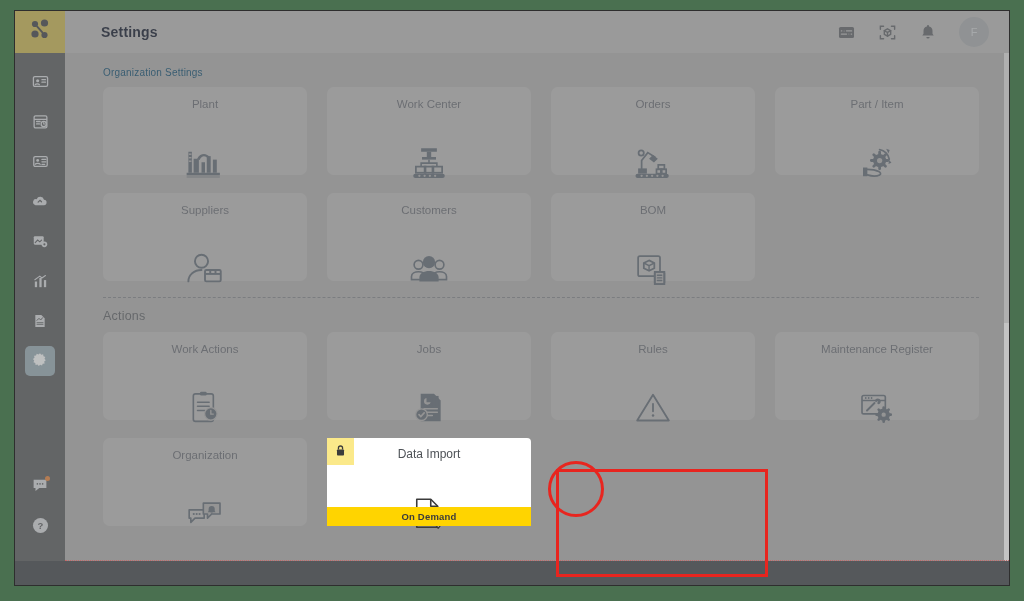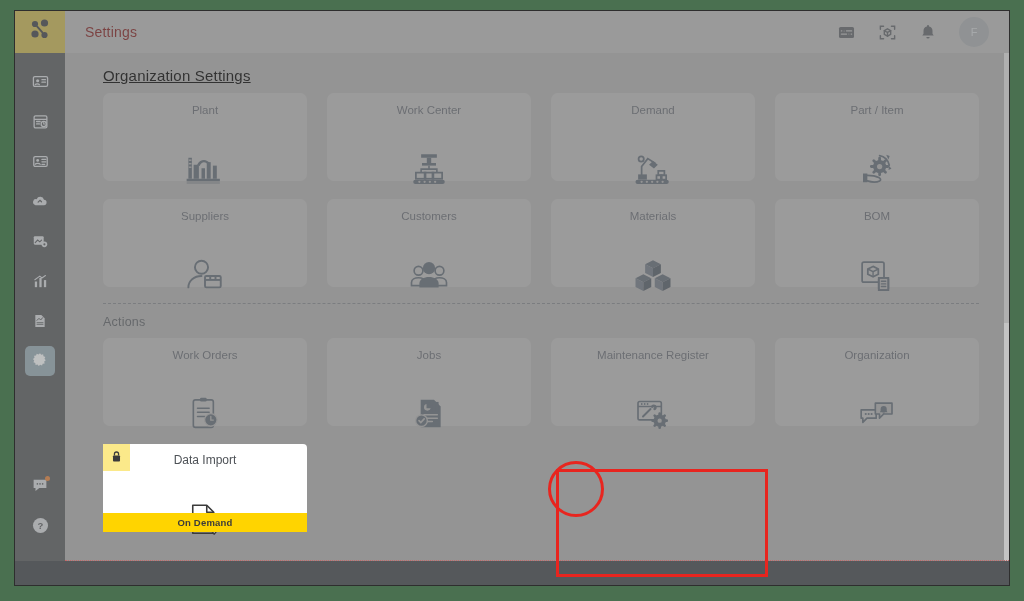--- a/index.html
+++ b/index.html
@@ -77,24 +77,24 @@
     position: absolute;
     left: 50px; top: 0;
     right: 0;
     height: 42px;
     background: #b4b4b4;
     display: flex;
     align-items: center;
     z-index: 4;
   }
   #page-title {
-    margin-left: 20px;
+    margin-left: 36px;
     font-size: 14px;
-    font-weight: normal;
-    color: #7f1d1d;
+    font-weight: bold;
+    color: #0f172a;
     letter-spacing: .2px;
   }
   #header-actions {
     margin-left: auto;
     margin-right: 20px;
     display: flex;
     align-items: center;
     gap: 22px;
   }
   .hdr-icon { display: flex; align-items: center; justify-content: center; }
@@ -116,21 +116,21 @@
     overflow: hidden;
     padding: 14px 30px 0 38px;
   }
   .section-title {
     font-size: 12.5px;
     color: #5a5e63;
     font-weight: normal;
     letter-spacing: .2px;
     margin-bottom: 9px;
   }
-  #org-title { font-weight: normal; color: #000000; font-size: 15px; text-decoration: underline; }
+  #org-title { font-weight: normal; color: #0c4a6e; font-size: 10px; }
 
   .card-grid {
     display: grid;
     grid-template-columns: repeat(4, 1fr);
     gap: 18px 20px;
   }
   .card {
     background: #b6b6b6;
     border-radius: 7px;
     height: 88px;
@@ -458,21 +458,21 @@
             <rect x="6" y="33" width="36" height="5" rx="2.4" fill="#5e6873" stroke="none"></rect>
             <circle cx="13" cy="35.5" r="1.3" fill="#aaaaaa" stroke="none"></circle>
             <circle cx="19" cy="35.5" r="1.3" fill="#aaaaaa" stroke="none"></circle>
             <circle cx="25" cy="35.5" r="1.3" fill="#aaaaaa" stroke="none"></circle>
             <circle cx="31" cy="35.5" r="1.3" fill="#aaaaaa" stroke="none"></circle>
           </svg>
         </div>
       </div>
 
       <div class="card">
-        <div class="card-label">Demand</div>
+        <div class="card-label">Orders</div>
         <div class="card-icon">
           <svg width="42" height="40" viewBox="0 0 48 44" fill="none" stroke="#5e6873" stroke-width="2">
             <path d="M11 27V18l7-9 8 5" stroke-linecap="round"></path>
             <circle cx="10.5" cy="9.5" r="3"></circle>
             <path d="M24 13l4 3-3 3-4-3z" fill="#5e6873"></path>
             <rect x="7" y="27" width="10" height="6" fill="#5e6873" stroke="none"></rect>
             <rect x="30" y="23" width="7" height="5"></rect>
             <rect x="28" y="28" width="5" height="5"></rect>
             <rect x="34" y="28" width="5" height="5"></rect>
             <rect x="4" y="33" width="38" height="5" rx="2.4" fill="#5e6873" stroke="none"></rect>
@@ -521,36 +521,20 @@
             <circle cx="12" cy="16" r="5"></circle>
             <path d="M4 33v-3.5c0-3.6 4-5.5 8-5.5s8 1.9 8 5.5V33z"></path>
             <circle cx="36" cy="16" r="5"></circle>
             <path d="M28 33v-3.5c0-3.6 4-5.5 8-5.5s8 1.9 8 5.5V33z"></path>
             <circle cx="24" cy="13" r="7" fill="#5e6873" stroke="none"></circle>
             <path d="M13 35v-4.5c0-5 5.2-7.5 11-7.5s11 2.5 11 7.5V35z" fill="#5e6873" stroke="none"></path>
           </svg>
         </div>
       </div>
 
-      <div class="card">
-        <div class="card-label">Materials</div>
-        <div class="card-icon">
-          <svg width="42" height="40" viewBox="0 0 48 44" fill="none" stroke="#5e6873" stroke-width="1.8">
-            <path d="M24 4l9 4.5-9 4.5-9-4.5z" fill="#5e6873" stroke="none"></path>
-            <path d="M15 8.5v10L24 23V13z" fill="#6d7681" stroke="none"></path>
-            <path d="M33 8.5v10L24 23V13z" fill="#4f5862" stroke="none"></path>
-            <path d="M13 20l9 4.5-9 4.5-9-4.5z" fill="#5e6873" stroke="none"></path>
-            <path d="M4 24.5v10L13 39V29z" fill="#6d7681" stroke="none"></path>
-            <path d="M22 24.5v10L13 39V29z" fill="#4f5862" stroke="none"></path>
-            <path d="M35 20l9 4.5-9 4.5-9-4.5z" fill="#5e6873" stroke="none"></path>
-            <path d="M26 24.5v10L35 39V29z" fill="#6d7681" stroke="none"></path>
-            <path d="M44 24.5v10L35 39V29z" fill="#4f5862" stroke="none"></path>
-          </svg>
-        </div>
-      </div>
 
       <div class="card">
         <div class="card-label">BOM</div>
         <div class="card-icon">
           <svg width="42" height="40" viewBox="0 0 48 44" fill="none" stroke="#5e6873" stroke-width="2">
             <rect x="7" y="6" width="25" height="23" rx="2"></rect>
             <path d="M19.5 11l6 3v6l-6 3-6-3v-6z"></path>
             <path d="M13.5 14l6 3 6-3M19.5 17v6" stroke-width="1.6"></path>
             <path d="M26 24h11v14H26z" fill="#aaaaaa"></path>
             <rect x="26" y="24" width="11" height="14" rx="1.4"></rect>
@@ -561,21 +545,21 @@
 
     </div>
 
     <div class="divider"></div>
 
     <div class="section-title">Actions</div>
 
     <div class="card-grid">
 
       <div class="card">
-        <div class="card-label">Work Orders</div>
+        <div class="card-label">Work Actions</div>
         <div class="card-icon">
           <svg width="40" height="38" viewBox="0 0 48 44" fill="none" stroke="#5e6873" stroke-width="2">
             <rect x="10" y="5" width="24" height="33" rx="2.5"></rect>
             <rect x="18" y="2.5" width="8" height="4.5" rx="1.5" fill="#5e6873" stroke="none"></rect>
             <path d="M15 15h14M15 20h14M15 25h9" stroke-width="1.8" stroke-linecap="round"></path>
             <circle cx="31" cy="29" r="7.5" fill="#5e6873" stroke="#aaaaaa" stroke-width="1.6"></circle>
             <path d="M31 25v4.3h3" stroke="#aaaaaa" stroke-width="1.6" stroke-linecap="round"></path>
           </svg>
         </div>
       </div>
@@ -589,20 +573,30 @@
             <path d="M22 9v5h5a5 5 0 0 0-5-5z" fill="#5e6873"></path>
             <rect x="29" y="11" width="2" height="7" fill="#aaaaaa"></rect>
             <rect x="32.5" y="8.5" width="2" height="9.5" fill="#aaaaaa"></rect>
             <path d="M18 23h16M18 27h16M18 31h10" stroke="#aaaaaa" stroke-width="1.8" stroke-linecap="round"></path>
             <circle cx="15" cy="30" r="7" fill="#5e6873" stroke="#aaaaaa" stroke-width="1.6"></circle>
             <path d="M12 30l2.2 2.3 4-4.4" stroke="#aaaaaa" stroke-width="2" stroke-linecap="round"></path>
           </svg>
         </div>
       </div>
 
+      <div class="card">
+        <div class="card-label">Rules</div>
+        <div class="card-icon">
+          <svg width="40" height="38" viewBox="0 0 48 44" fill="none" stroke="#5e6873" stroke-width="2.2" stroke-linejoin="round">
+            <path d="M24 6L43 37H5z"></path>
+            <path d="M24 17v9" stroke-linecap="round"></path>
+            <circle cx="24" cy="31" r="1.5" fill="#5e6873" stroke="none"></circle>
+          </svg>
+        </div>
+      </div>
 
       <div class="card">
         <div class="card-label">Maintenance Register</div>
         <div class="card-icon">
           <svg width="40" height="38" viewBox="0 0 48 44" fill="none" stroke="#5e6873" stroke-width="2">
             <rect x="6" y="7" width="28" height="22" rx="2"></rect>
             <path d="M6 13h28" stroke-width="1.8"></path>
             <circle cx="10.5" cy="10" r="1.1" fill="#5e6873" stroke="none"></circle>
             <circle cx="14" cy="10" r="1.1" fill="#5e6873" stroke="none"></circle>
             <circle cx="17.5" cy="10" r="1.1" fill="#5e6873" stroke="none"></circle>

